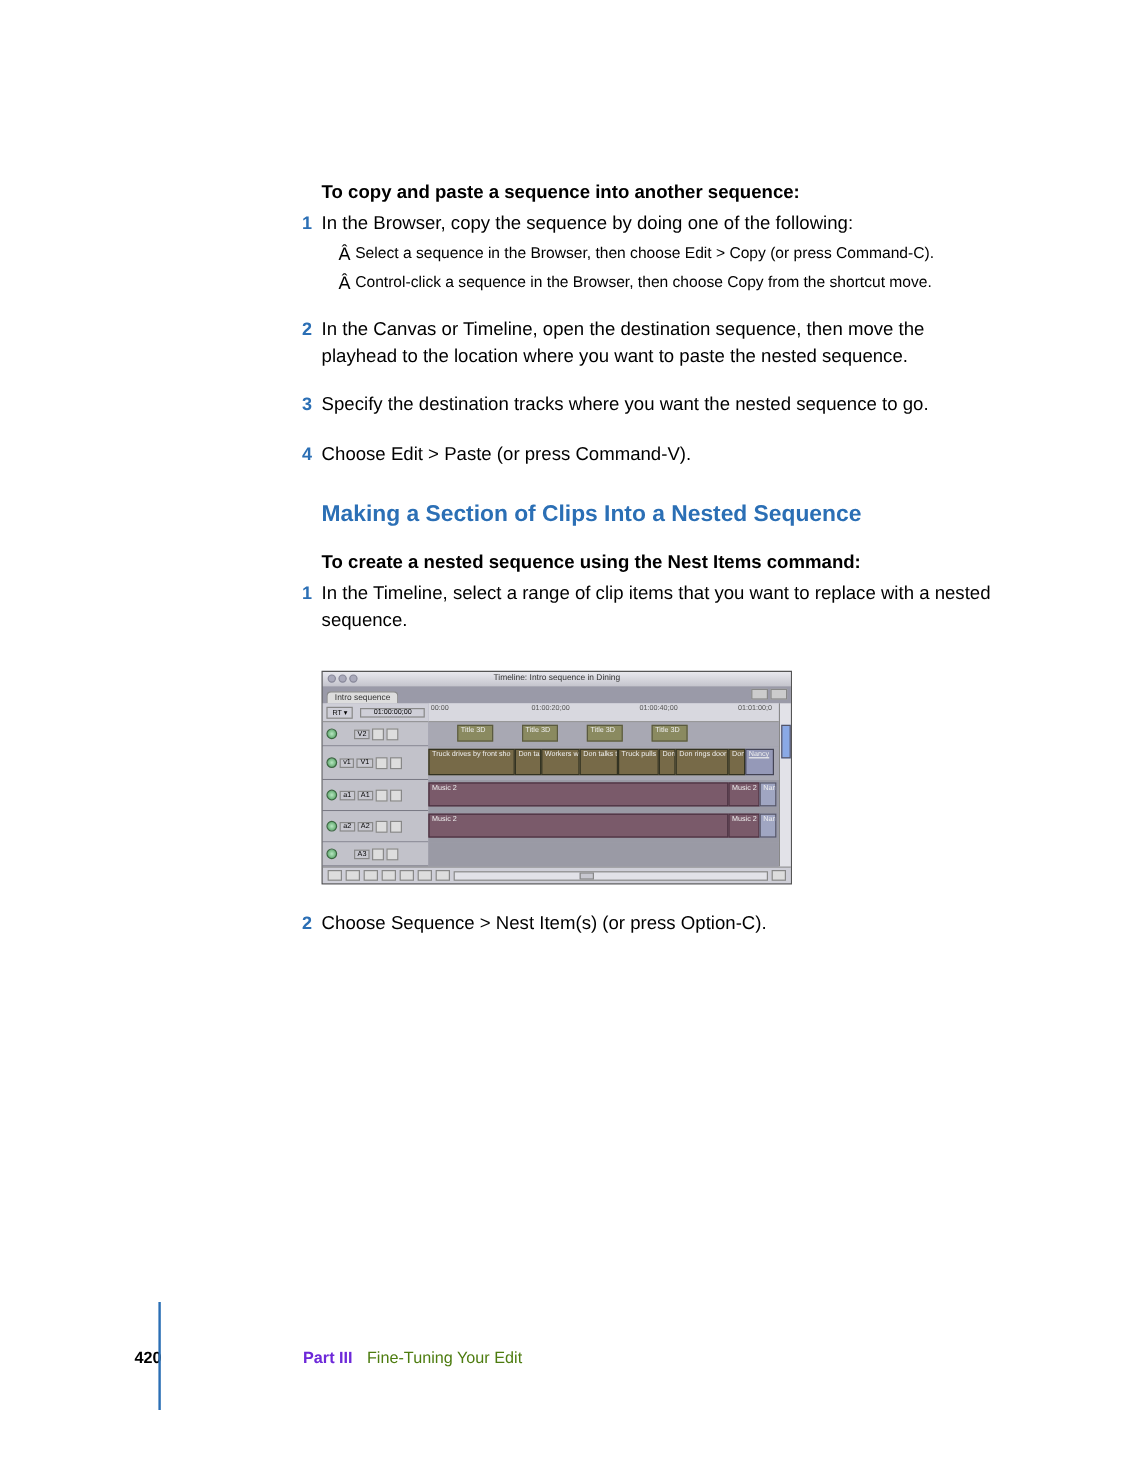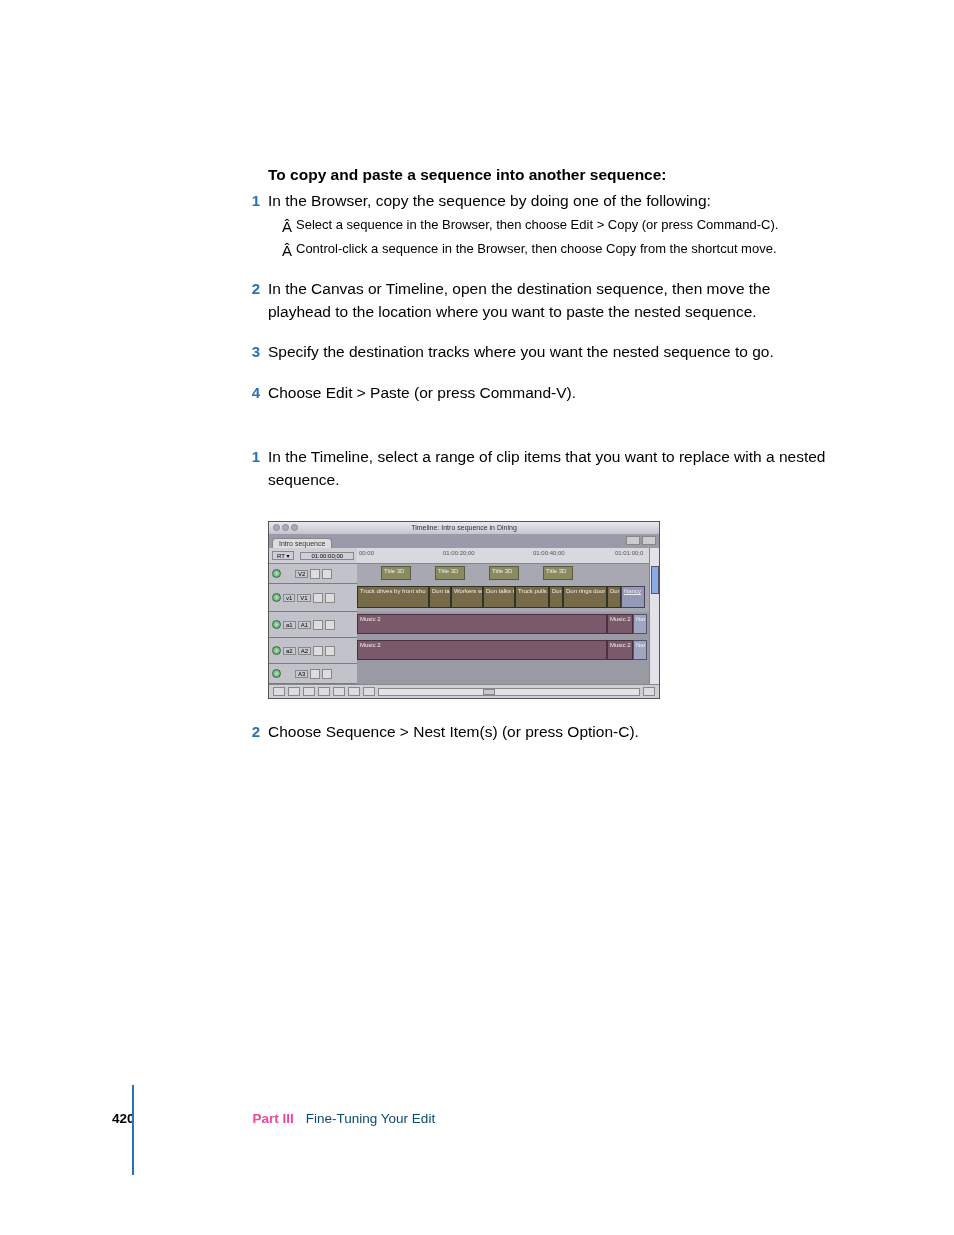--- a/index.html
+++ b/index.html
@@ -7,21 +7,21 @@
     width: 954px;
     height: 1235px;
     background: #fff;
     font-family: "Myriad Pro", "Segoe UI", -apple-system, Helvetica, Arial, sans-serif;
     color: #000;
     position: relative;
   }
   .content {
     position: absolute;
     left: 268px;
-    top: 165px;
+    top: 151px;
     width: 568px;
   }
   .bold-heading { font-weight: 700; font-size: 15.5px; margin-bottom: 4px; line-height: 1.35; }
   .step-row { display: flex; margin-bottom: 4px; line-height: 1.45; }
   .step-num { color: #2b6fb5; font-weight: 700; width: 16px; flex-shrink: 0; text-align: right; margin-right: 8px; font-size: 15px; margin-left: -24px; }
   .step-body { font-size: 15.5px; flex: 1; }
   .bullet-row { display: flex; margin: 3px 0 3px 14px; }
   .bullet { font-family: Arial; width: 14px; flex-shrink: 0; color: #000; font-size: 15px; line-height: 1.4; }
   .bullet-body { font-size: 13px; line-height: 1.45; }
   .para { font-size: 15.5px; line-height: 1.45; margin-bottom: 10px; }
@@ -79,28 +79,28 @@
   .clip.audio { background:#7a5a6a; border-color:#4a3040; }
   .clip.audioSel { background:#a0a6c2; border-color:#556; }
   .tl-bottom { height:14px; background:#cfcfd8; border-top:1px solid #888; display:flex; align-items:center; gap:3px; padding:0 4px; }
   .tl-bottom .btn { width:12px; height:9px; background:#ddd; border:1px solid #888; }
   .tl-bottom .hscroll { flex:1; height:8px; background:#e2e2e8; border:1px solid #888; position:relative; }
   .tl-bottom .hthumb { position:absolute; left:40%; width:12px; height:6px; top:0; background:#c8c8d0; border:1px solid #888; }
   
   .footer {
     position: absolute;
     left: 112px;
-    bottom: 109px;
+    bottom: 96px;
     display: flex;
     align-items: center;
     font-size: 13.5px;
   }
   .page-num { font-weight: 700; color:#000; margin-right: 118px; }
-  .part-label { font-weight: 700; color:#ec4899; margin-right: 12px; }
-  .part-title { color: #0c4a6e; }
+  .part-label { font-weight: 700; color:#6d28d9; margin-right: 12px; }
+  .part-title { color: #4d7c0f; }
   .footer-rule {
     position:absolute;
     left: 132px;
     bottom: 60px;
     width: 2px;
     height: 90px;
     background: #2b6fb5;
   }
 </style>
 </head>
@@ -137,22 +137,24 @@
 
   <div class="gap"></div>
   <div class="step-row">
     <div class="step-num">4</div>
     <div class="step-body">Choose Edit &gt; Paste (or press Command-V).</div>
   </div>
   <div style="height:6px"></div>
 
   <div class="gap-lg"></div>
 
+  <div class="subhead">Making a Section of Clips Into a Nested Sequence</div>
 
   <div class="gap"></div>
+  <div class="bold-heading">To create a nested sequence using the Nest Items command:</div>
 
   <div class="step-row">
     <div class="step-num">1</div>
     <div class="step-body">In the Timeline, select a range of clip items that you want to replace with a nested sequence.</div>
   </div>
 
   <div style="height:8px"></div>
 
   <div class="timeline-fig">
     <div class="tl-titlebar">

